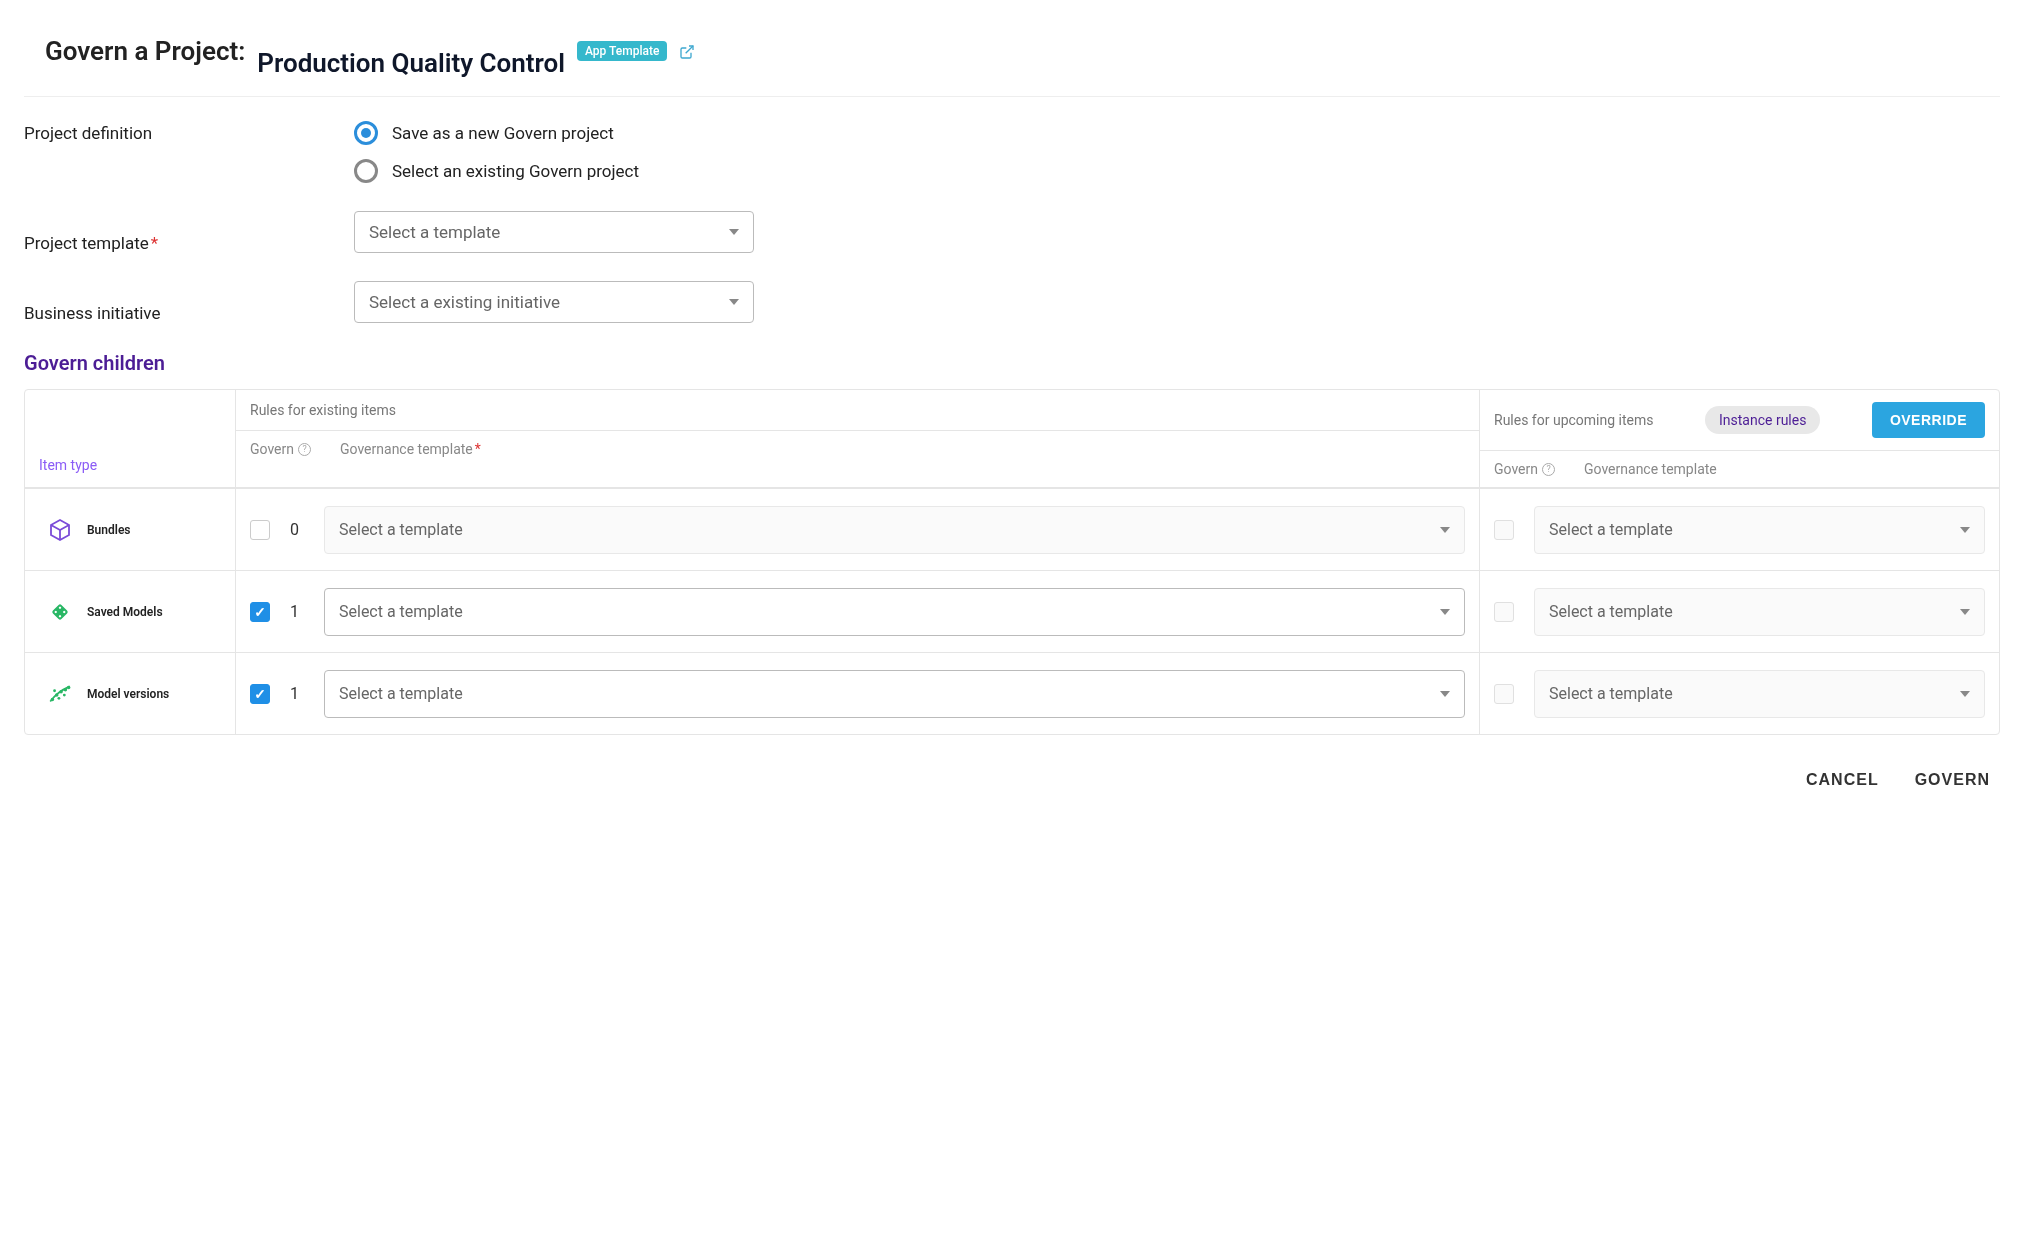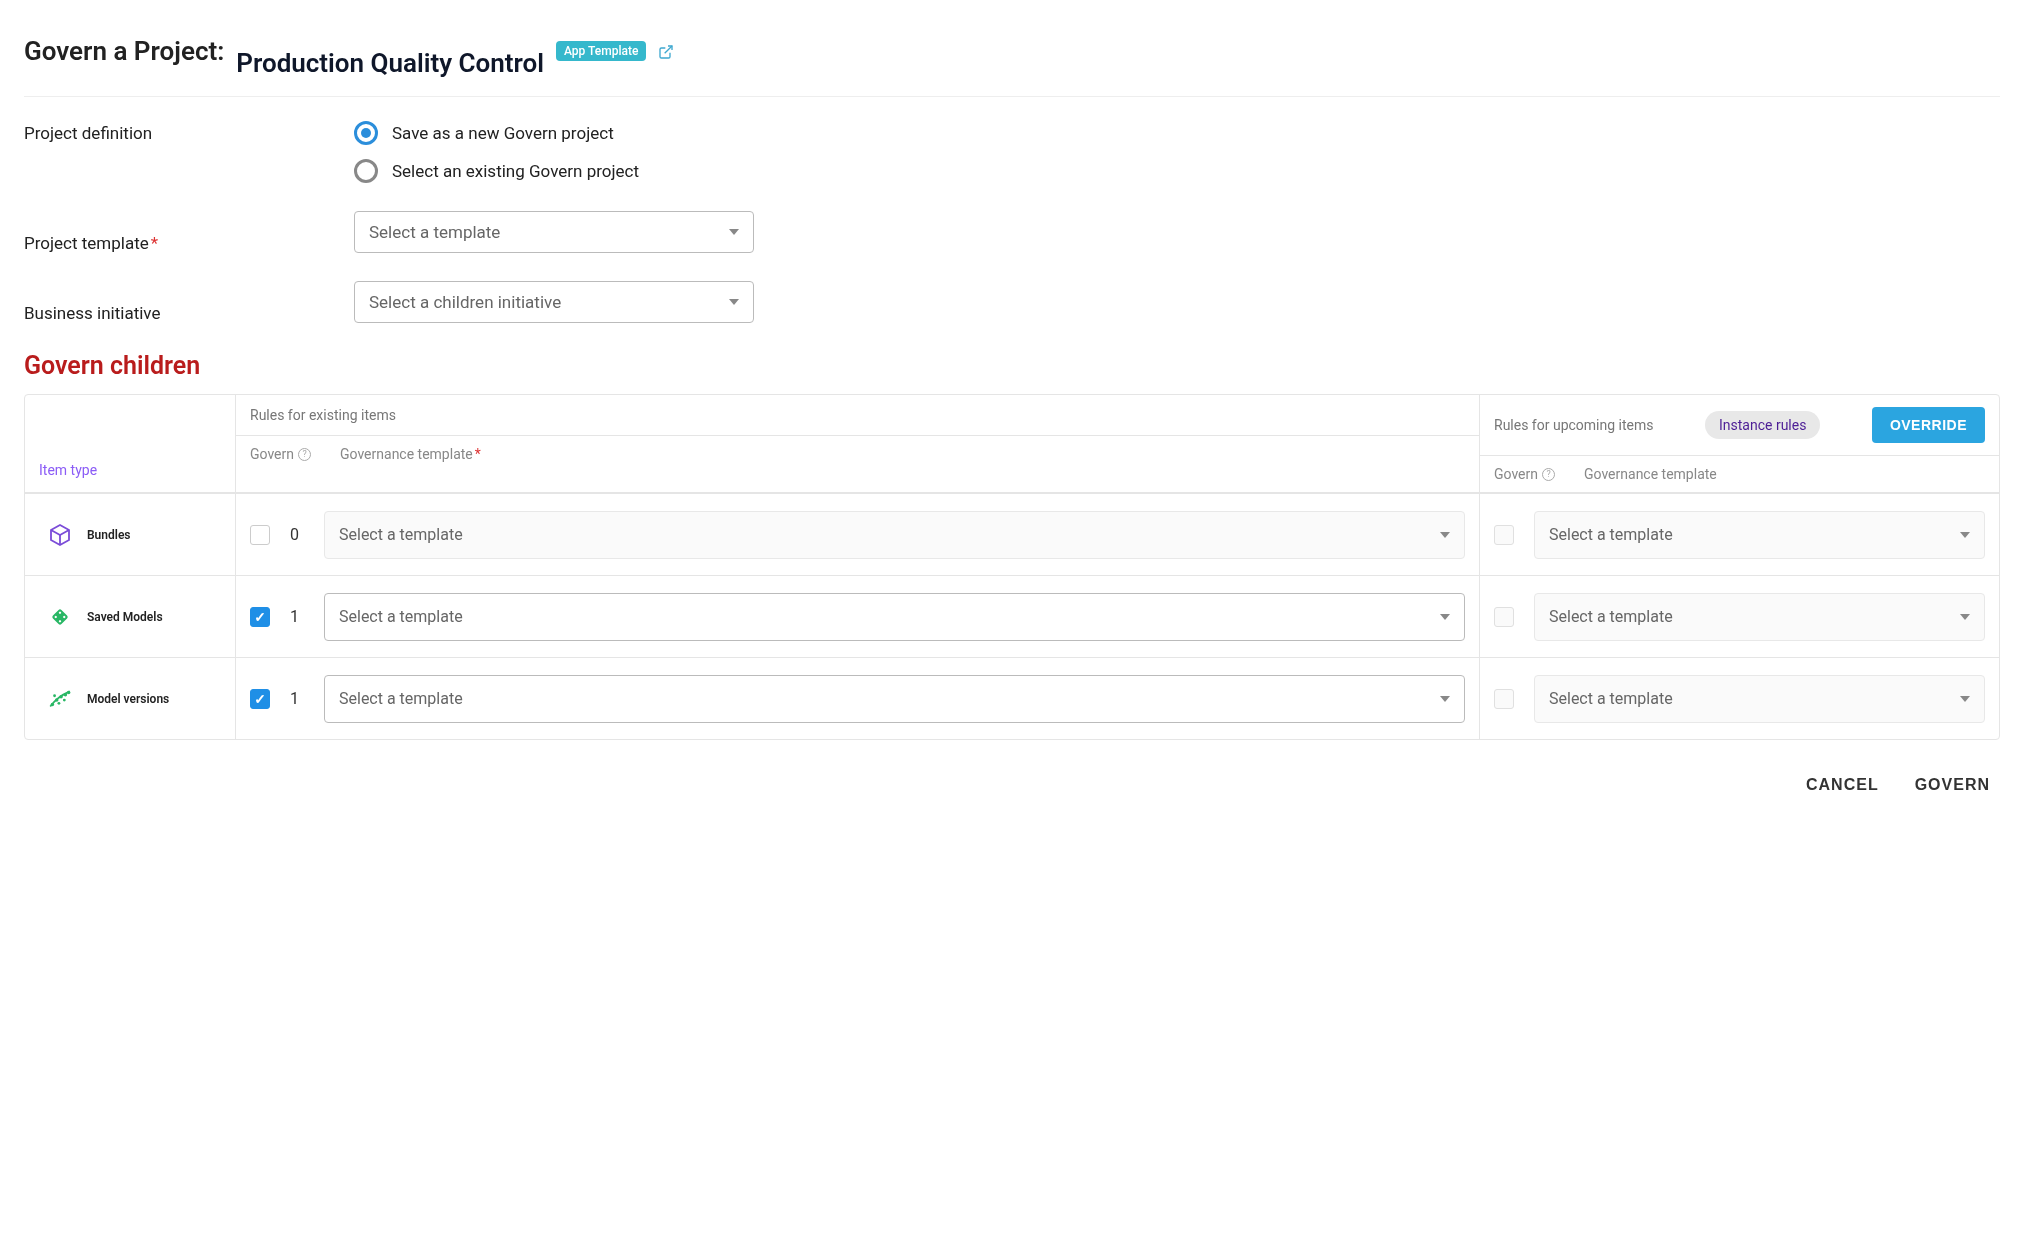--- a/index.html
+++ b/index.html
@@ -1,37 +1,37 @@
 <!DOCTYPE html>
 <html><head>
 <meta charset="utf-8">
 <style>
 * { box-sizing: border-box; margin: 0; padding: 0; }
 body { font-family: -apple-system, BlinkMacSystemFont, "Segoe UI", Roboto, sans-serif; background: #fff; color: #333; padding: 24px; }
 .page-title { font-size: 26px; font-weight: 600; color: #222; display: flex; align-items: center; gap: 12px; margin-bottom: 18px; }
-.page-title .prefix { color: #222; }
+.page-title .prefix { color: #222; margin-left: 21px; }
 .page-title .name { color: #0f172a; margin-top: 24px; }
 .badge { background: #35b8cc; color: #fff; font-size: 12px; font-weight: 500; padding: 3px 8px; border-radius: 4px; }
 .ext-icon { color: #3ea8d0; width: 16px; height: 16px; }
 .divider { border: none; border-top: 1px solid #eee; margin-bottom: 24px; }
 .form-row { display: flex; align-items: flex-start; margin-bottom: 28px; }
 .form-row.align-center { align-items: flex-end; }
 .form-label { width: 330px; font-size: 17px; color: #222; padding-top: 2px; }
 .req { color: #d33; margin-left: 2px; }
 .radio-group { display: flex; flex-direction: column; gap: 14px; }
 .radio-opt { display: flex; align-items: center; gap: 14px; cursor: pointer; }
 .radio-outer { width: 24px; height: 24px; border-radius: 50%; display: flex; align-items: center; justify-content: center; }
 .radio-outer.sel { border: 3px solid #2b8edb; }
 .radio-outer.unsel { border: 3px solid #888; }
 .radio-inner { width: 10px; height: 10px; border-radius: 50%; background: #2b8edb; }
 .radio-label { font-size: 17px; color: #222; }
 .select-box { width: 400px; height: 42px; border: 1px solid #bbb; border-radius: 4px; display: flex; align-items: center; justify-content: space-between; padding: 0 14px; cursor: pointer; background: #fff; }
 .select-placeholder { font-size: 17px; color: #666; }
 .chevron { width: 0; height: 0; border-left: 5px solid transparent; border-right: 5px solid transparent; border-top: 6px solid #888; }
-.section-heading { font-size: 25px; font-weight: 600; color: #b91c1c; margin-bottom: 14px; }
+.section-heading { font-size: 20px; font-weight: 600; color: #4c1d95; margin-bottom: 14px; }
 .table { border: 1px solid #e5e5e5; border-radius: 4px; width: 100%; }
 .thead-row1 { display: flex; border-bottom: 1px solid #e5e5e5; }
 .th-itemtype { width: 210px; display: flex; align-items: flex-end; padding: 0 0 14px 14px; font-size: 14px; color: #8b5cf6; }
 .th-existing { flex: 1; border-left: 1px solid #e5e5e5; }
 .th-upcoming { width: 520px; border-left: 1px solid #e5e5e5; }
 .th-top { padding: 12px 14px; font-size: 14px; color: #777; display: flex; align-items: center; justify-content: space-between; gap: 10px; }
 .pill { background: #e8e8e8; color: #4c1d95; font-size: 14px; padding: 6px 14px; border-radius: 16px; }
 .override-btn { background: #2ba5e0; color: #fff; font-size: 14px; font-weight: 700; letter-spacing: 0.5px; padding: 10px 18px; border: none; border-radius: 4px; cursor: pointer; }
 .th-sub { display: flex; padding: 10px 14px; font-size: 14px; color: #888; border-top: 1px solid #e5e5e5; }
 .th-sub-govern { width: 90px; display: flex; align-items: center; gap: 4px; }
@@ -94,21 +94,21 @@
   </div>
   <div class="select-box">
     <span class="select-placeholder">Select a template</span>
     <span class="chevron"></span>
   </div>
 </div>
 
 <div class="form-row align-center">
   <div class="form-label">Business initiative</div>
   <div class="select-box">
-    <span class="select-placeholder">Select a children initiative</span>
+    <span class="select-placeholder">Select a existing initiative</span>
     <span class="chevron"></span>
   </div>
 </div>
 
 <div class="section-heading">Govern children</div>
 
 <div class="table">
   <div class="thead-row1">
     <div class="th-itemtype">Item type</div>
     <div class="th-existing">

